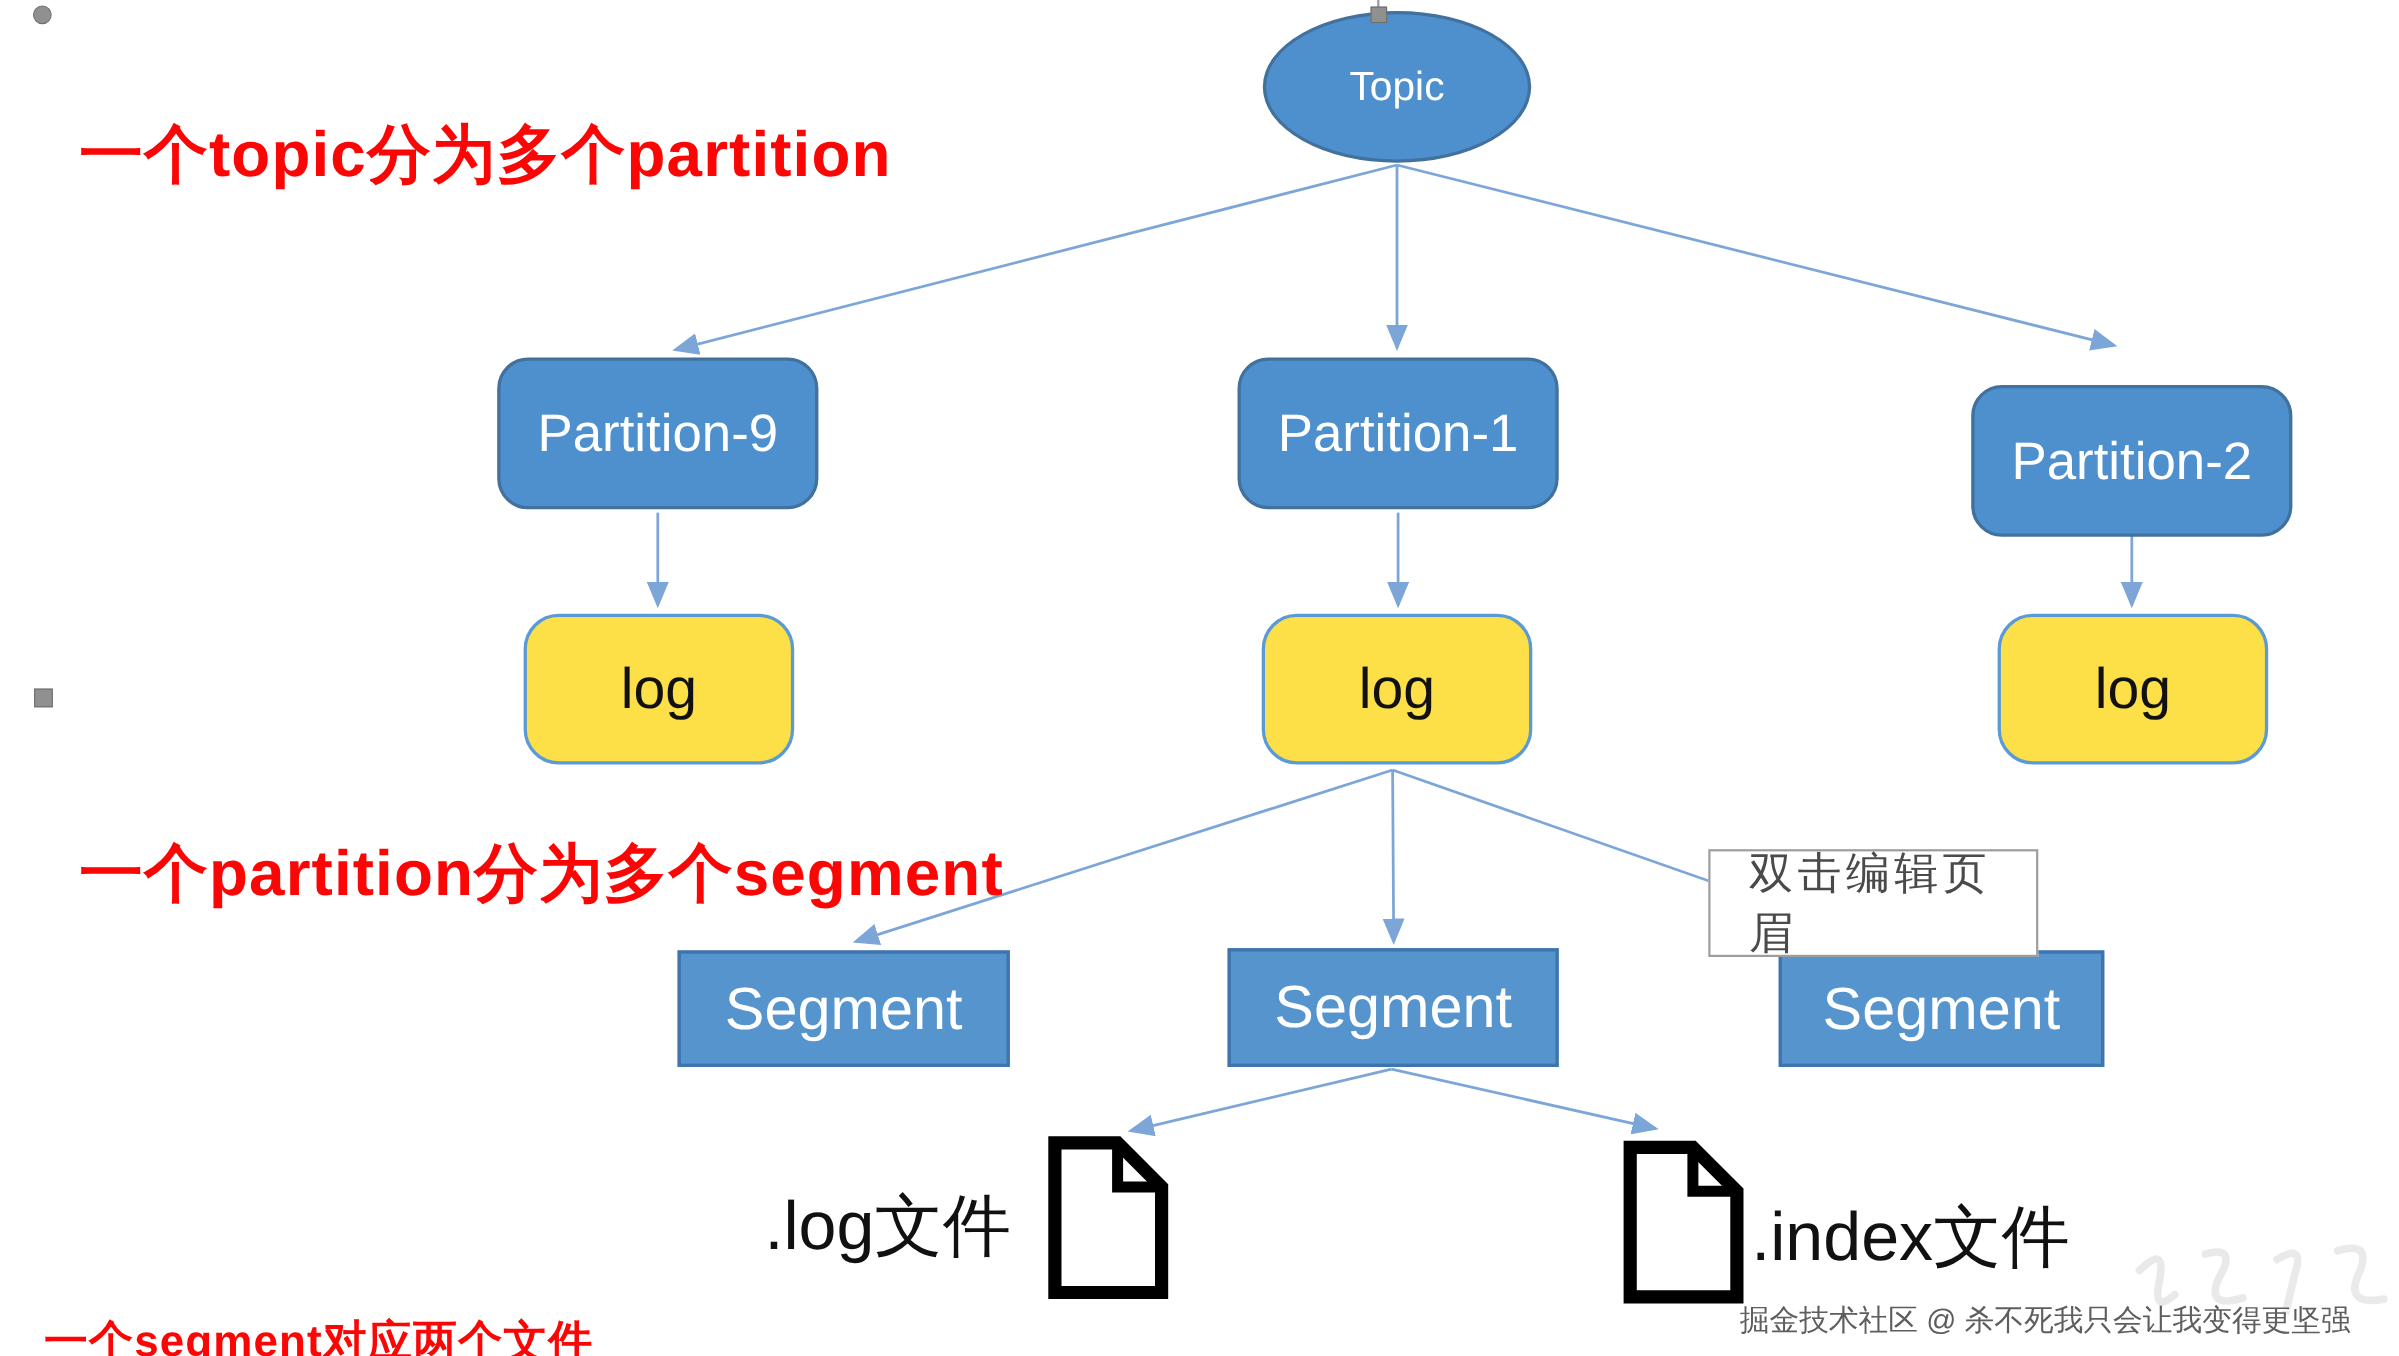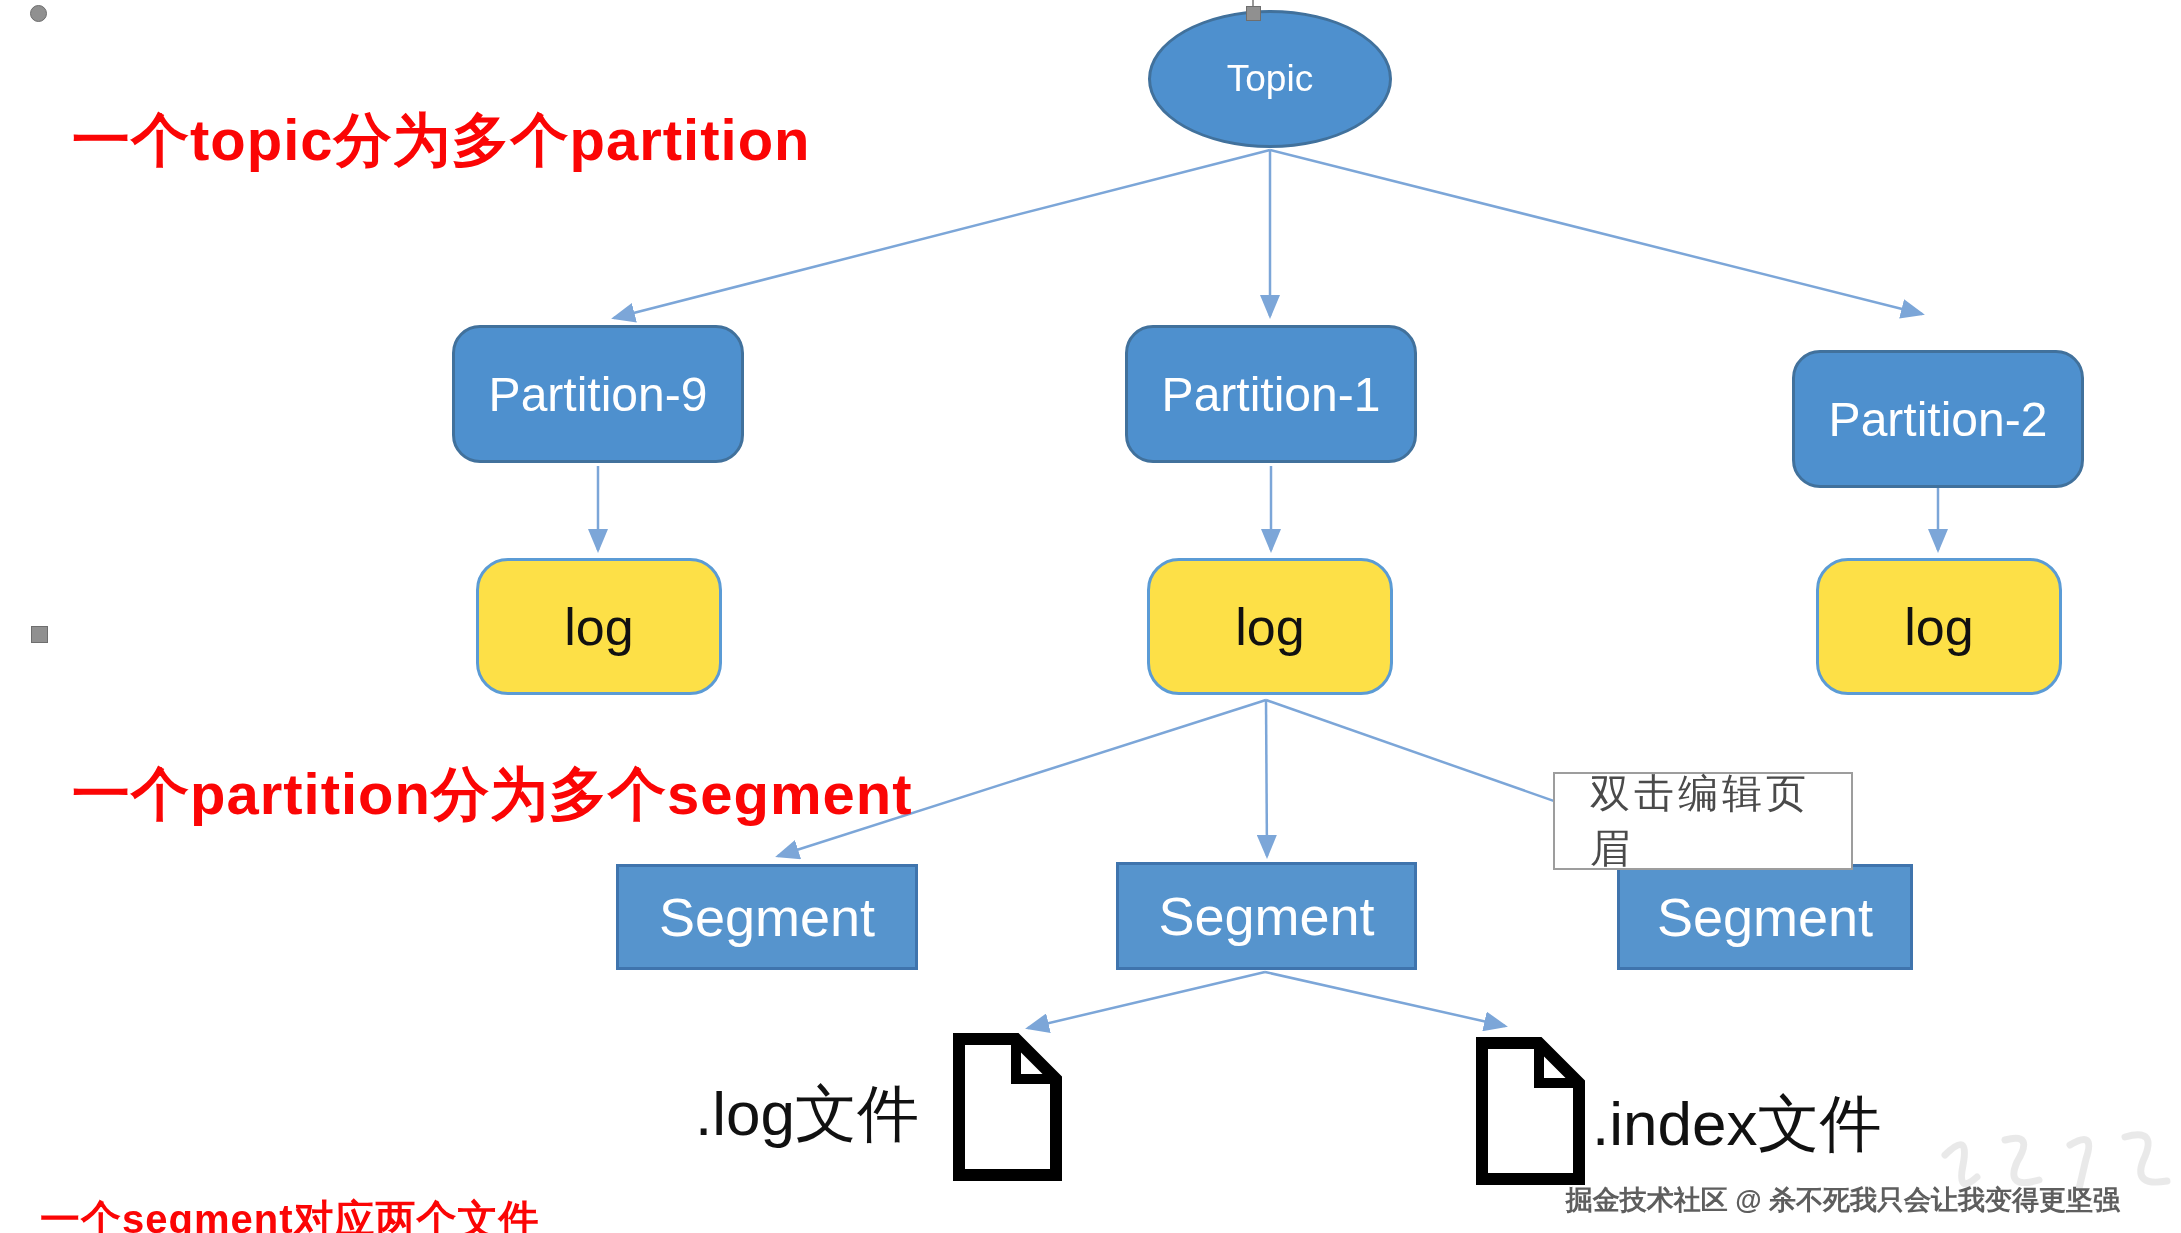--- a/index.html
+++ b/index.html
@@ -44,22 +44,22 @@
     display:flex; align-items:center; justify-content:center;
     color:var(--tooltip_text); font-size:40px; z-index:3; box-sizing:border-box;
     letter-spacing:4px;
     padding-left:35px;
   }
   .file-label{
     position:absolute; color:var(--ink); font-size:62px; white-space:nowrap; z-index:2;
   }
   .file-icon{position:absolute; z-index:2;}
   .watermark{
-    position:absolute; right:61px; top:1182px; z-index:4;
-    color:var(--watermark_gray); font-size:27px; font-weight:bold; white-space:nowrap;
+    position:absolute; right:44px; top:1182px; z-index:4;
+    color:var(--watermark_gray); font-size:27px; font-weight:normal; white-space:nowrap;
     text-shadow:2px 2px 0 rgba(255,255,255,0.95);
   }
   .faint-script{position:absolute; z-index:0; opacity:0.18;}
   .handle{
     position:absolute; background:var(--handle_gray); border:1px solid #6E6E6E;
     z-index:3; box-sizing:border-box;
   }
   .dot{border-radius:50%;}
 </style>
 </head>

